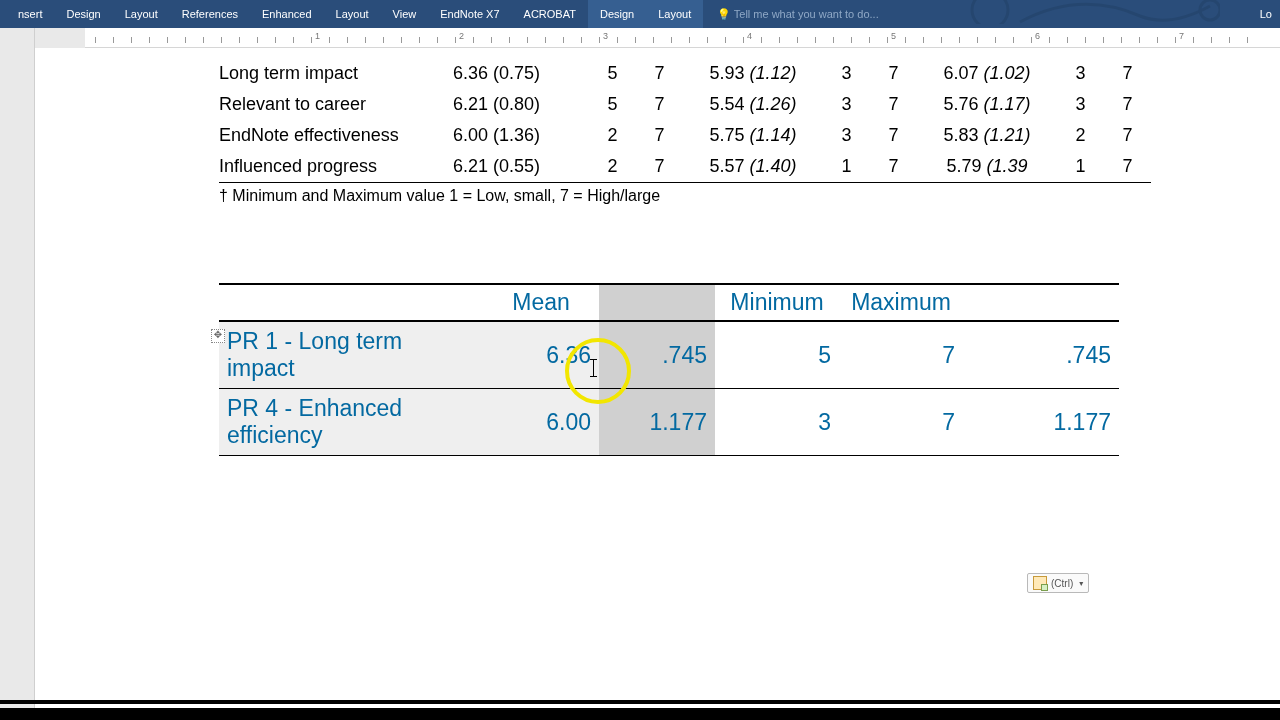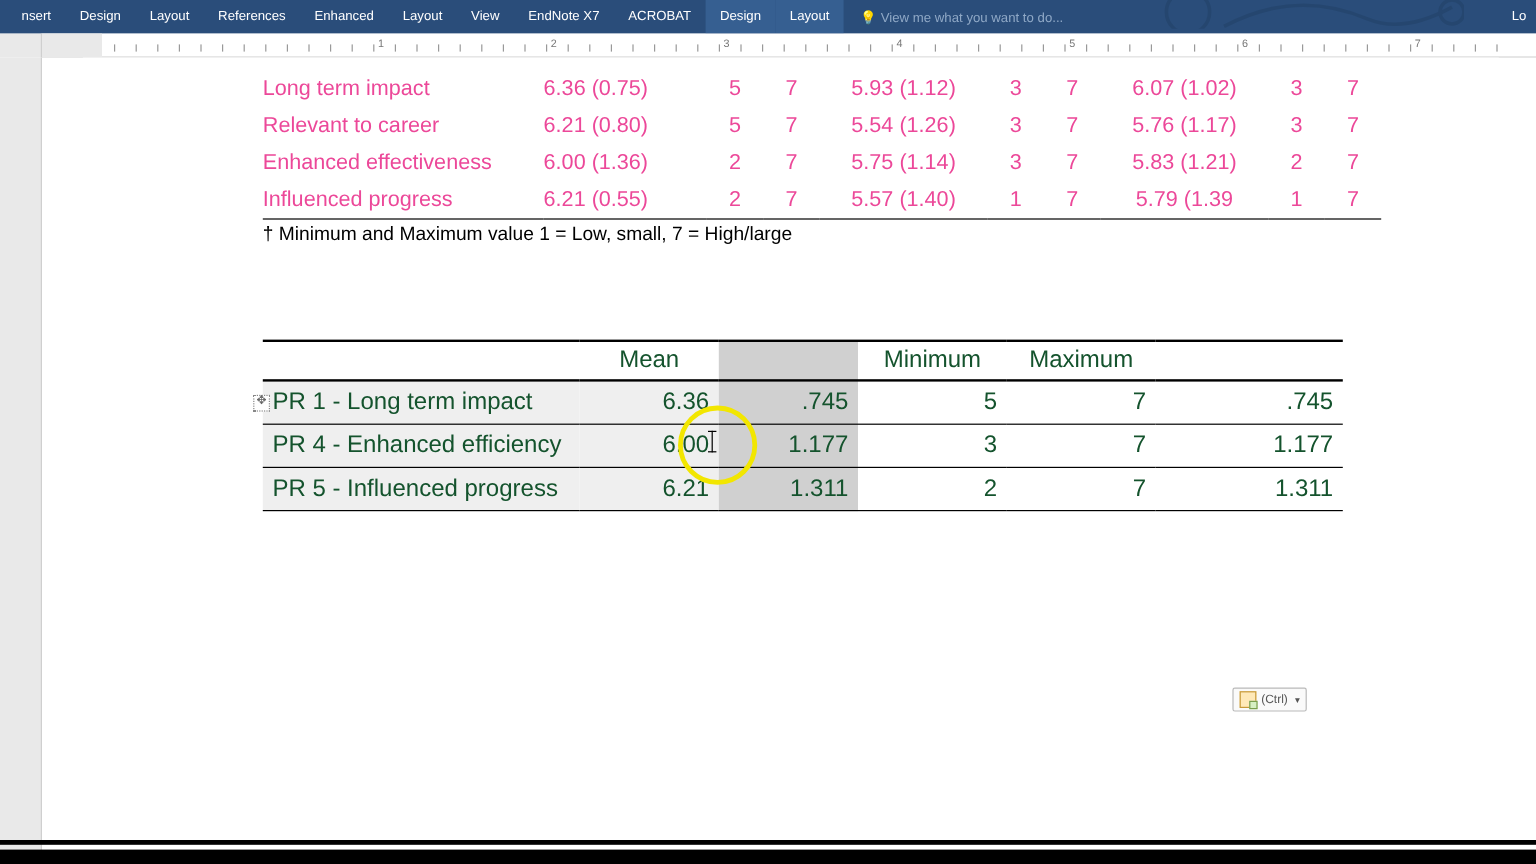--- a/index.html
+++ b/index.html
@@ -22,39 +22,39 @@
   .ruler .num{position:absolute;top:3px}
   .ruler .tick{position:absolute;top:9px;width:1px;height:6px;background:#999}
   .ruler .shade{position:absolute;top:0;height:20px;background:#e9e9e9}
 
   
   .stage{display:flex;height:672px}
   .page{background:#fff;margin-left:34px;width:1180px;position:relative;
         font-family:Arial,sans-serif}
 
   
-  .upper{margin:10px 0 0 150px;font-size:18px;color:#ec4899}
+  .upper{margin:10px 0 0 150px;font-size:18px;color:#000000}
   .upper table{border-collapse:collapse}
   .upper td{padding:5px 0}
   .upper .lbl{width:234px}
   .upper .c1{width:136px}
   .upper .cn{width:47px;text-align:center}
   .upper .cg{width:140px;text-align:center}
-  .upper .it{}
+  .upper .it{font-style:italic}
   .upper .lastrow td{border-bottom:1.5px solid #000}
   .footnote{font-size:16px;margin:4px 0 0 150px}
 
   
   .anchor{position:absolute;left:142px;top:281px;width:12px;height:12px;
           border:1px dotted #888;font-size:10px;line-height:10px;text-align:center;
           color:#666;background:#fff}
 
   
   .lower{margin:78px 0 0 150px}
-  .lower table{border-collapse:collapse;font-size:20px;color:#14532d}
+  .lower table{border-collapse:collapse;font-size:23px;color:#0369a1}
   .lower th{font-weight:normal;padding:4px 0;border-bottom:2px solid #000}
   .lower td{padding:6px 8px;border-bottom:1px solid #000}
   .lower .r0{width:248px;text-align:left;background:#efefef}
   .lower .r1{width:100px;text-align:right;background:#efefef}
   .lower .r2{width:100px;text-align:right;background:#d0d0d0}
   .lower .r3{width:108px;text-align:right}
   .lower .r4{width:108px;text-align:right}
   .lower .r5{width:140px;text-align:right}
   .lower th.r0,.lower th.r1,.lower th.r3,.lower th.r4,.lower th.r5{background:#fff;text-align:center}
   .lower th.r2{background:#d0d0d0}
@@ -88,21 +88,21 @@
   <span class="tab">Design</span>
   <span class="tab">Layout</span>
   <span class="tab">References</span>
   <span class="tab">Enhanced</span>
   <span class="tab">Layout</span>
   <span class="tab">View</span>
   <span class="tab">EndNote X7</span>
   <span class="tab">ACROBAT</span>
   <span class="tab active">Design</span>
   <span class="tab active">Layout</span>
-  <span class="tell">💡 <span>View me what you want to do...</span></span>
+  <span class="tell">💡 <span>Tell me what you want to do...</span></span>
   <span class="lo">Lo</span>
   <svg class="ribbon-deco" width="260" height="28">
     <circle cx="30" cy="14" r="18" fill="none" stroke="#1d3a5c" stroke-width="3"></circle>
     <path d="M60 26 Q120 -6 180 20 Q210 32 250 10" fill="none" stroke="#1d3a5c" stroke-width="3"></path>
     <circle cx="250" cy="14" r="10" fill="none" stroke="#1d3a5c" stroke-width="3"></circle>
   </svg>
 </div>
 
 <div class="ruler-row">
   <div class="vgutter"></div>
@@ -208,21 +208,21 @@
               <td class="cn">5</td>
               <td class="cn">7</td>
               <td class="cg">5.54 <span class="it">(1.26)</span></td>
               <td class="cn">3</td>
               <td class="cn">7</td>
               <td class="cg">5.76 <span class="it">(1.17)</span></td>
               <td class="cn">3</td>
               <td class="cn">7</td>
             </tr>
             <tr>
-              <td class="lbl">Enhanced effectiveness</td>
+              <td class="lbl">EndNote effectiveness</td>
               <td class="c1">6.00 (1.36)</td>
               <td class="cn">2</td>
               <td class="cn">7</td>
               <td class="cg">5.75 <span class="it">(1.14)</span></td>
               <td class="cn">3</td>
               <td class="cn">7</td>
               <td class="cg">5.83 <span class="it">(1.21)</span></td>
               <td class="cn">2</td>
               <td class="cn">7</td>
             </tr>
@@ -267,28 +267,20 @@
               <td class="r5">.745</td>
             </tr>
             <tr>
               <td class="r0">PR 4 - Enhanced efficiency</td>
               <td class="r1">6.00</td>
               <td class="r2">1.177</td>
               <td class="r3">3</td>
               <td class="r4">7</td>
               <td class="r5">1.177</td>
             </tr>
-            <tr>
-              <td class="r0">PR 5 - Influenced progress</td>
-              <td class="r1">6.21</td>
-              <td class="r2">1.311</td>
-              <td class="r3">2</td>
-              <td class="r4">7</td>
-              <td class="r5">1.311</td>
-            </tr>
           </tbody>
       </table>
     </div>
 
     <div class="paste">
       <span class="ico"></span>
       <span>(Ctrl)</span>
       <span class="dd">▾</span>
     </div>
 

